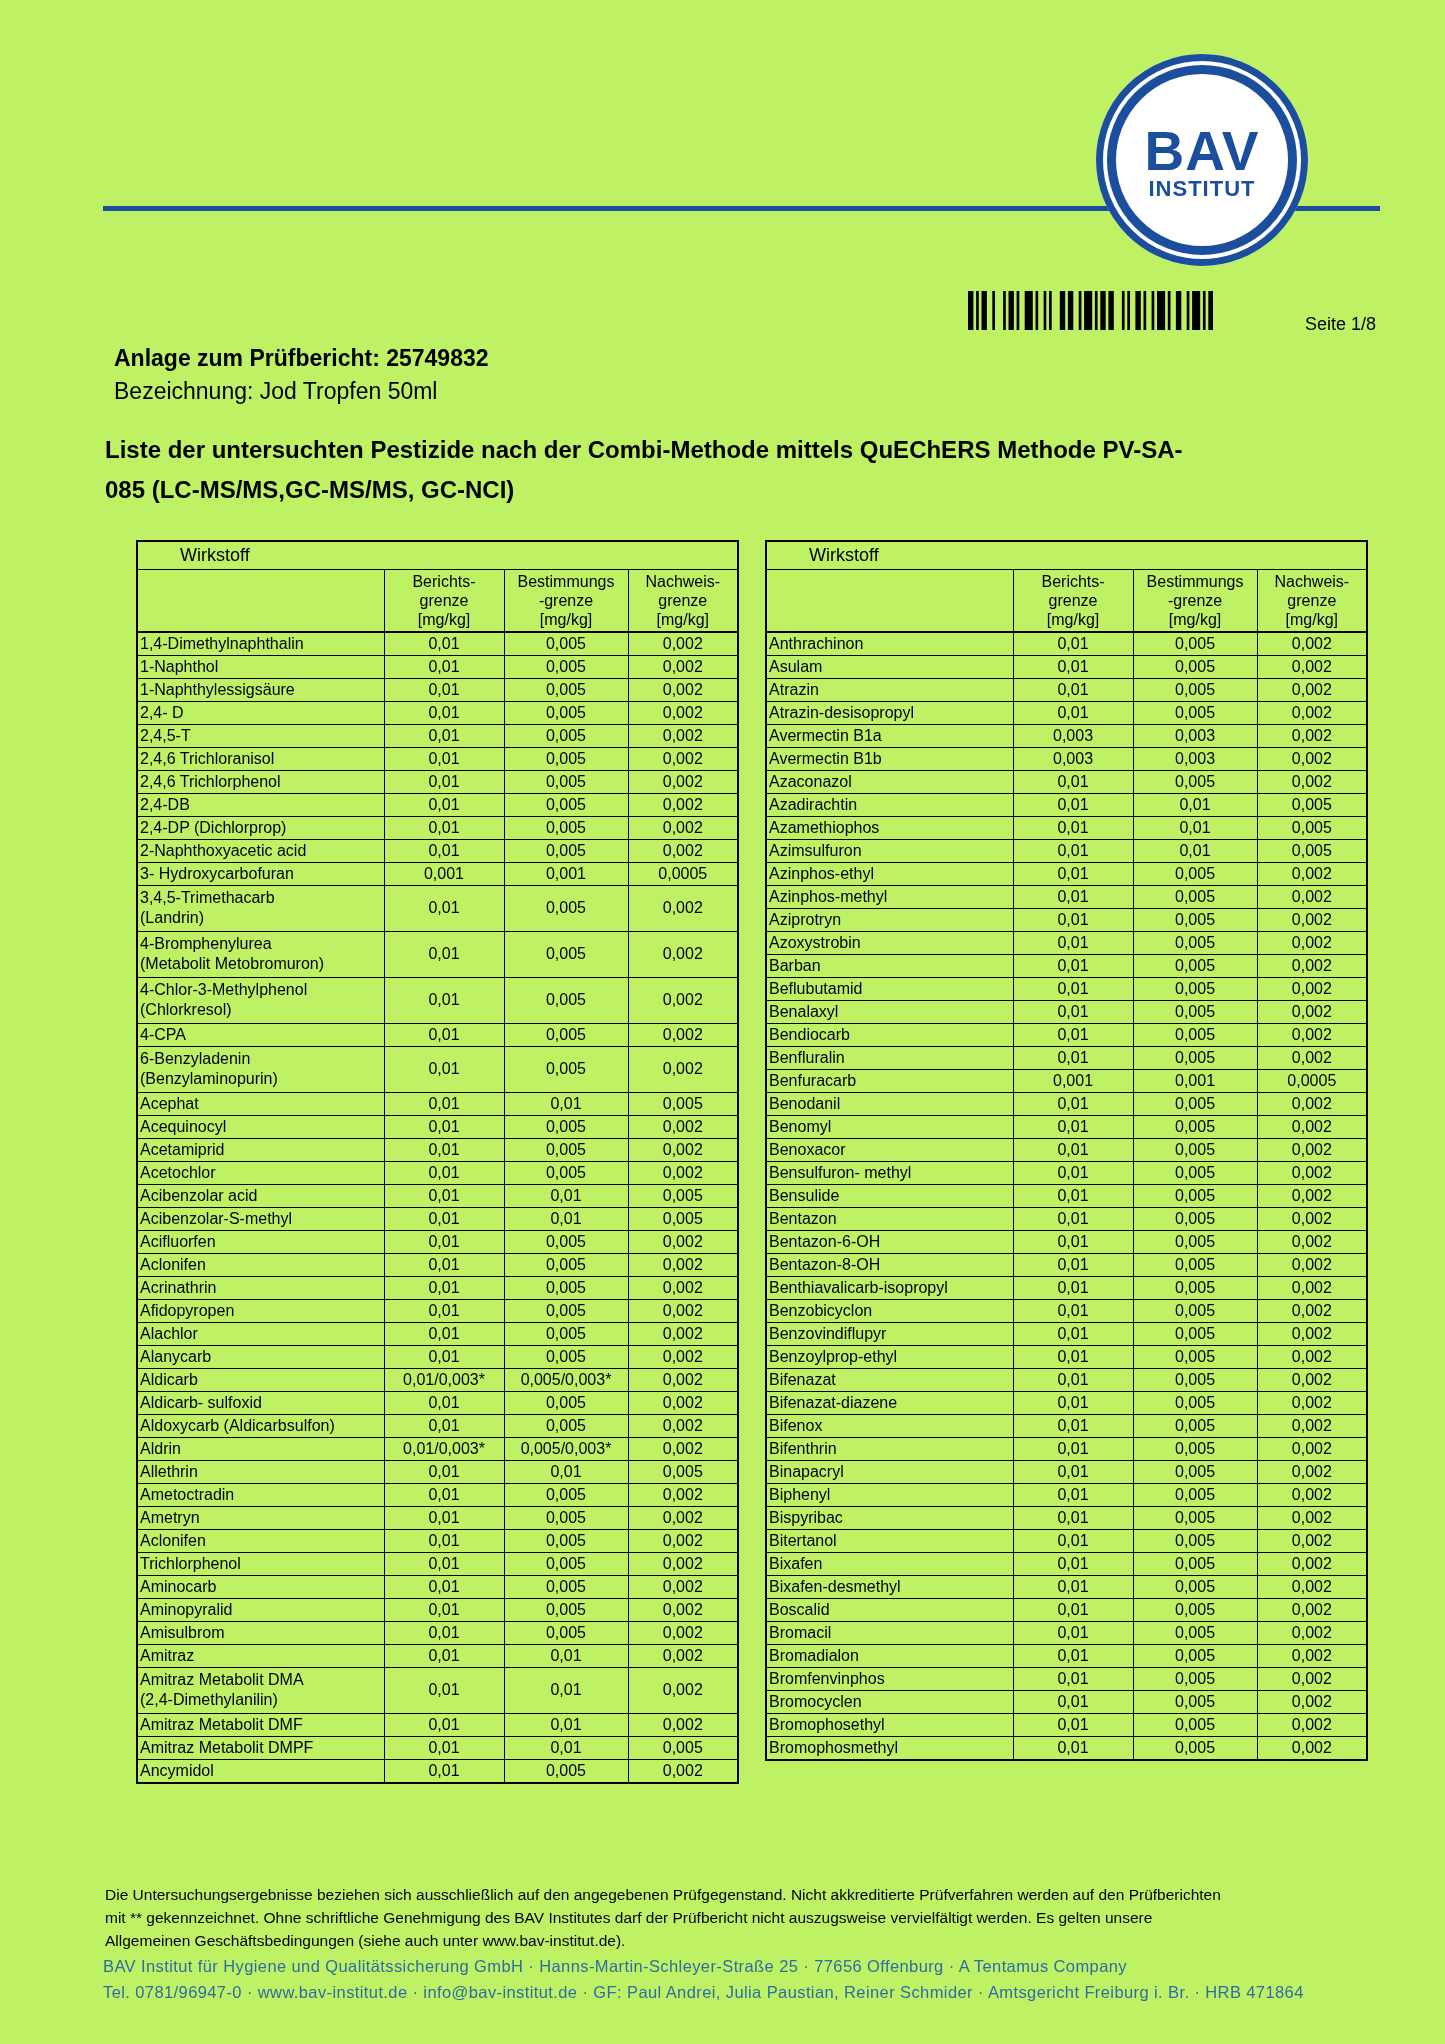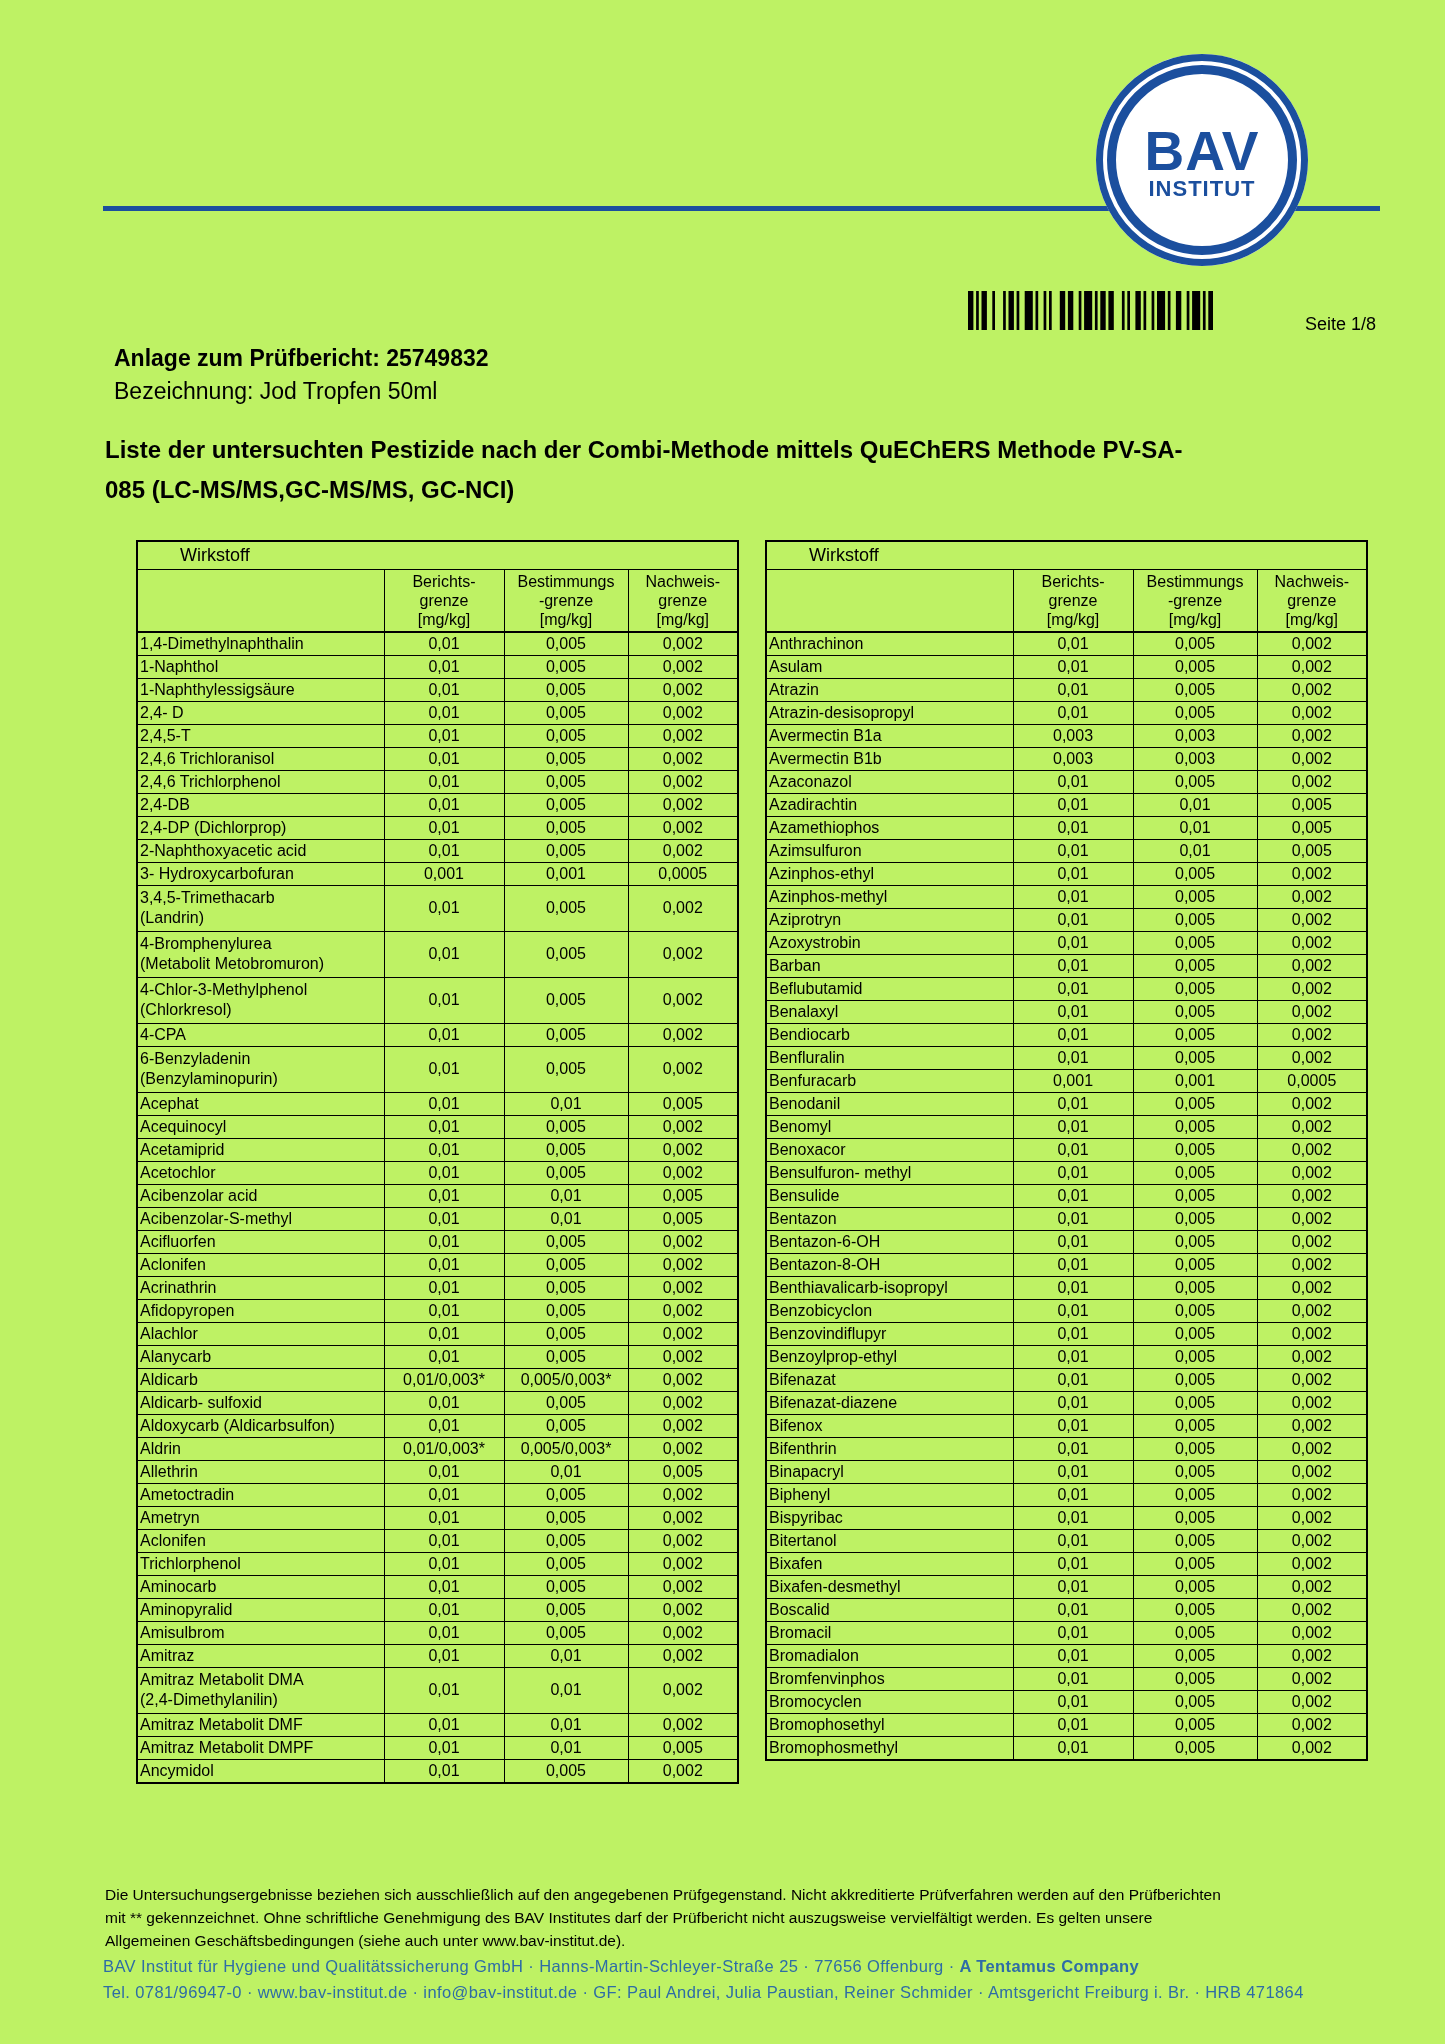--- a/index.html
+++ b/index.html
@@ -84,21 +84,21 @@
   .footnote{
     position:absolute;left:105px;top:1883px;width:1270px;
     font-size:15.5px;line-height:23px;
   }
   
   .footer{
     position:absolute;left:103px;top:1953px;width:1280px;
     color:var(--footer-blue);font-size:16.5px;line-height:26px;
     letter-spacing:0.4px;white-space:nowrap;
   }
-  .footer .bold{font-weight:bold;}
+  .footer .bold{font-weight:normal;}
 </style>
 </head>
 <body>
 
 <div class="page">
 
   <div class="header-rule"></div>
 
   <div class="logo">
     <div class="logo-ring-outer"></div>

